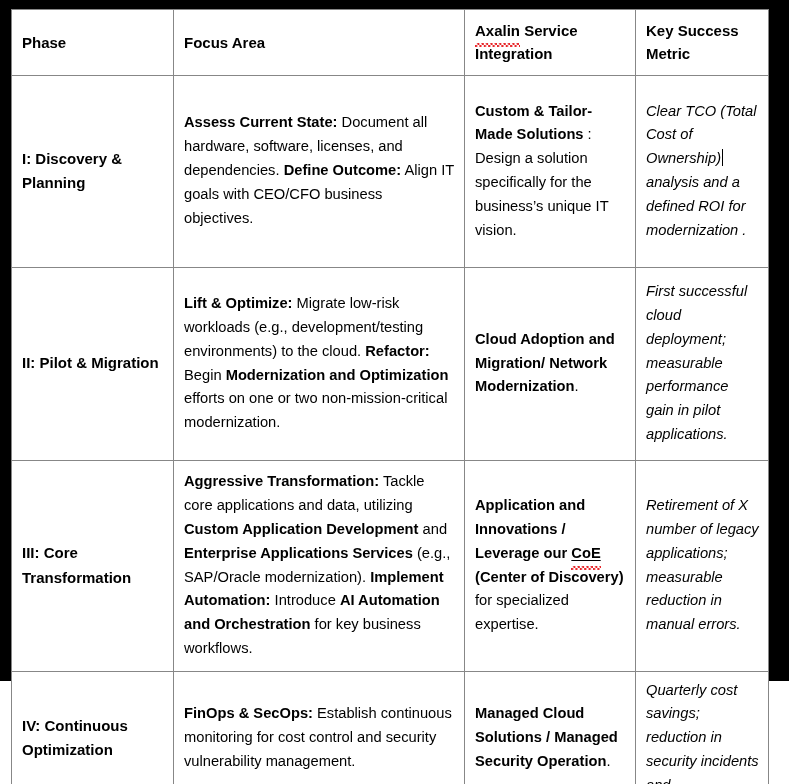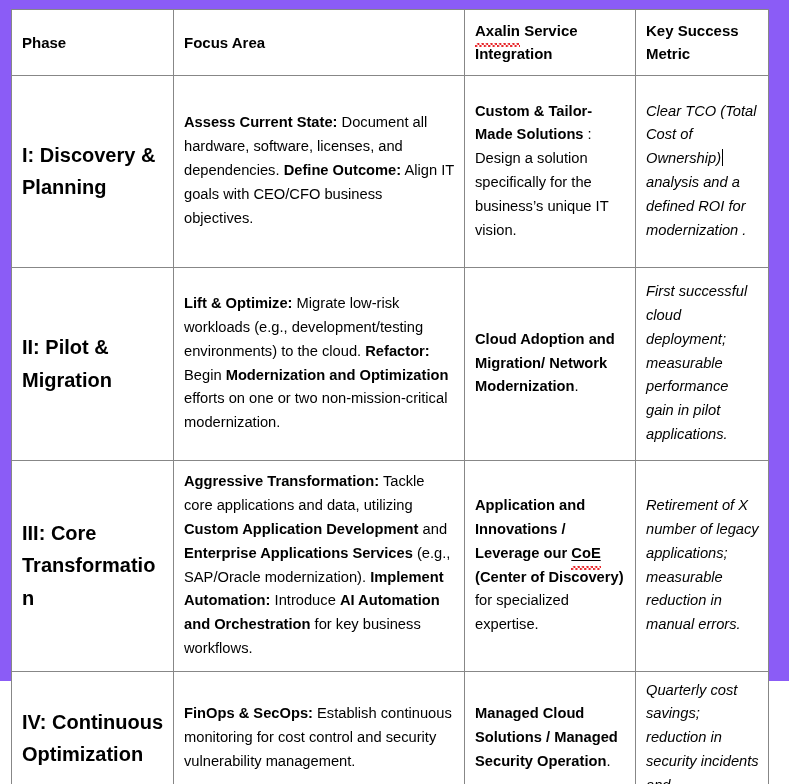--- a/index.html
+++ b/index.html
@@ -13,21 +13,21 @@
     height: 784px;
     overflow: hidden;
     font-family: "Liberation Sans", sans-serif;
     color: #000000;
   }
 
   .page {
     position: relative;
     width: 789px;
     height: 681px;
-    background: #8b5cf6;
+    background: #000000;
   }
 
   table.roadmap {
     position: absolute;
     left: 11px;
     top: 9px;
     width: 757px;
     border-collapse: collapse;
     table-layout: fixed;
     background: #ffffff;
@@ -56,21 +56,21 @@
     font-weight: 700;
     font-size: 15px;
     line-height: 1.55;
     padding-top: 9px;
     padding-bottom: 9px;
     height: 30px;
   }
 
   table.roadmap td.phase-cell {
     font-weight: 700;
-    font-size: 20px;
+    font-size: 15px;
     line-height: 1.62;
   }
 
   
   tr.row-1 td { height: 177px; }
   tr.row-2 td { height: 178px; }
   tr.row-3 td { height: 196px; }
   tr.row-4 td { height: 112px; }
 
   tr.row-1 td, tr.row-2 td, tr.row-3 td, tr.row-4 td {

